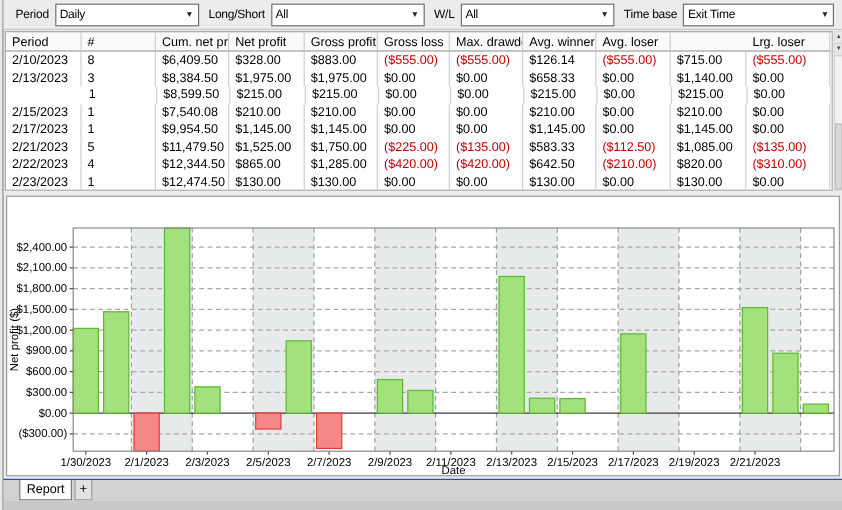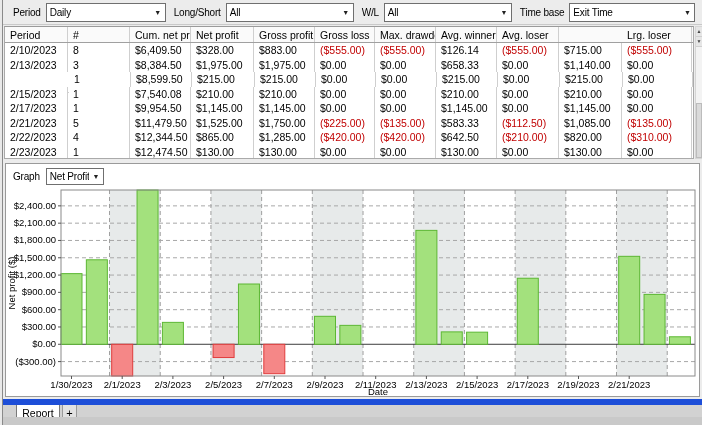--- a/index.html
+++ b/index.html
@@ -43,21 +43,21 @@
   
   .graph-panel{position:absolute;left:2px;top:163px;width:695px;height:234px;
                background:#fff;border:1px solid #9a9a9a;box-sizing:border-box;}
   .graph-toolbar{position:absolute;left:0;top:0;right:0;height:24px;display:flex;
                  align-items:center;padding-left:7px;font-size:10px;letter-spacing:-0.2px;}
   .graph-toolbar .combo{width:58px;height:17px;margin-left:6px;}
   #chart-svg{position:absolute;left:0;top:24px;}
 
   
   .tabbar{position:absolute;left:0;top:399px;width:100%;height:18px;background:#d2d2d2;
-          border-top:6px solid #1d4ed8;box-sizing:border-box;}
+          border-top:1px solid #1d4ed8;box-sizing:border-box;}
   .bottom-strip{position:absolute;left:0;top:417px;width:100%;height:8px;background:#c9c9c9;}
   .tab{position:absolute;top:0;height:17px;font-size:10.5px;display:flex;align-items:center;
        justify-content:center;box-sizing:border-box;cursor:default;}
   .tab.active{left:13px;width:44px;background:#fff;border:1px solid #7a7a7a;border-top:none;}
   .tab.plus{left:59px;width:15px;background:#e2e2e2;border:1px solid #9a9a9a;border-top:none;font-size:11px;}
 </style>
 </head>
 <body>
 
 <div id="app">
@@ -207,27 +207,20 @@
       </div>
   </div>
 
   <div class="vscroll">
     <div class="sbtn"><span>▲</span></div>
     <div class="sbtn"><span>▼</span></div>
     <div class="sthumb"></div>
   </div>
 
   <div class="graph-panel">
-    <div class="graph-toolbar">
-      <span>Graph</span>
-      <div class="combo">
-        <span class="txt">Net Profit</span>
-        <span class="arr">▼</span>
-      </div>
-    </div>
     <svg id="chart-svg" width="693" height="208">
         <rect x="103.525" y="2" width="50.70000000000002" height="186" fill="#e7eaea"></rect>
         <rect x="204.925" y="2" width="50.69999999999999" height="186" fill="#e7eaea"></rect>
         <rect x="306.32500000000005" y="2" width="50.69999999999999" height="186" fill="#e7eaea"></rect>
         <rect x="407.725" y="2" width="50.69999999999999" height="186" fill="#e7eaea"></rect>
         <rect x="509.125" y="2" width="50.700000000000045" height="186" fill="#e7eaea"></rect>
         <rect x="610.525" y="2" width="50.700000000000045" height="186" fill="#e7eaea"></rect>
         <line x1="103.525" y1="2" x2="103.525" y2="188" stroke="#9f9f9f" stroke-dasharray="4 3"></line>
         <line x1="154.22500000000002" y1="2" x2="154.22500000000002" y2="188" stroke="#9f9f9f" stroke-dasharray="4 3"></line>
         <line x1="204.925" y1="2" x2="204.925" y2="188" stroke="#9f9f9f" stroke-dasharray="4 3"></line>

